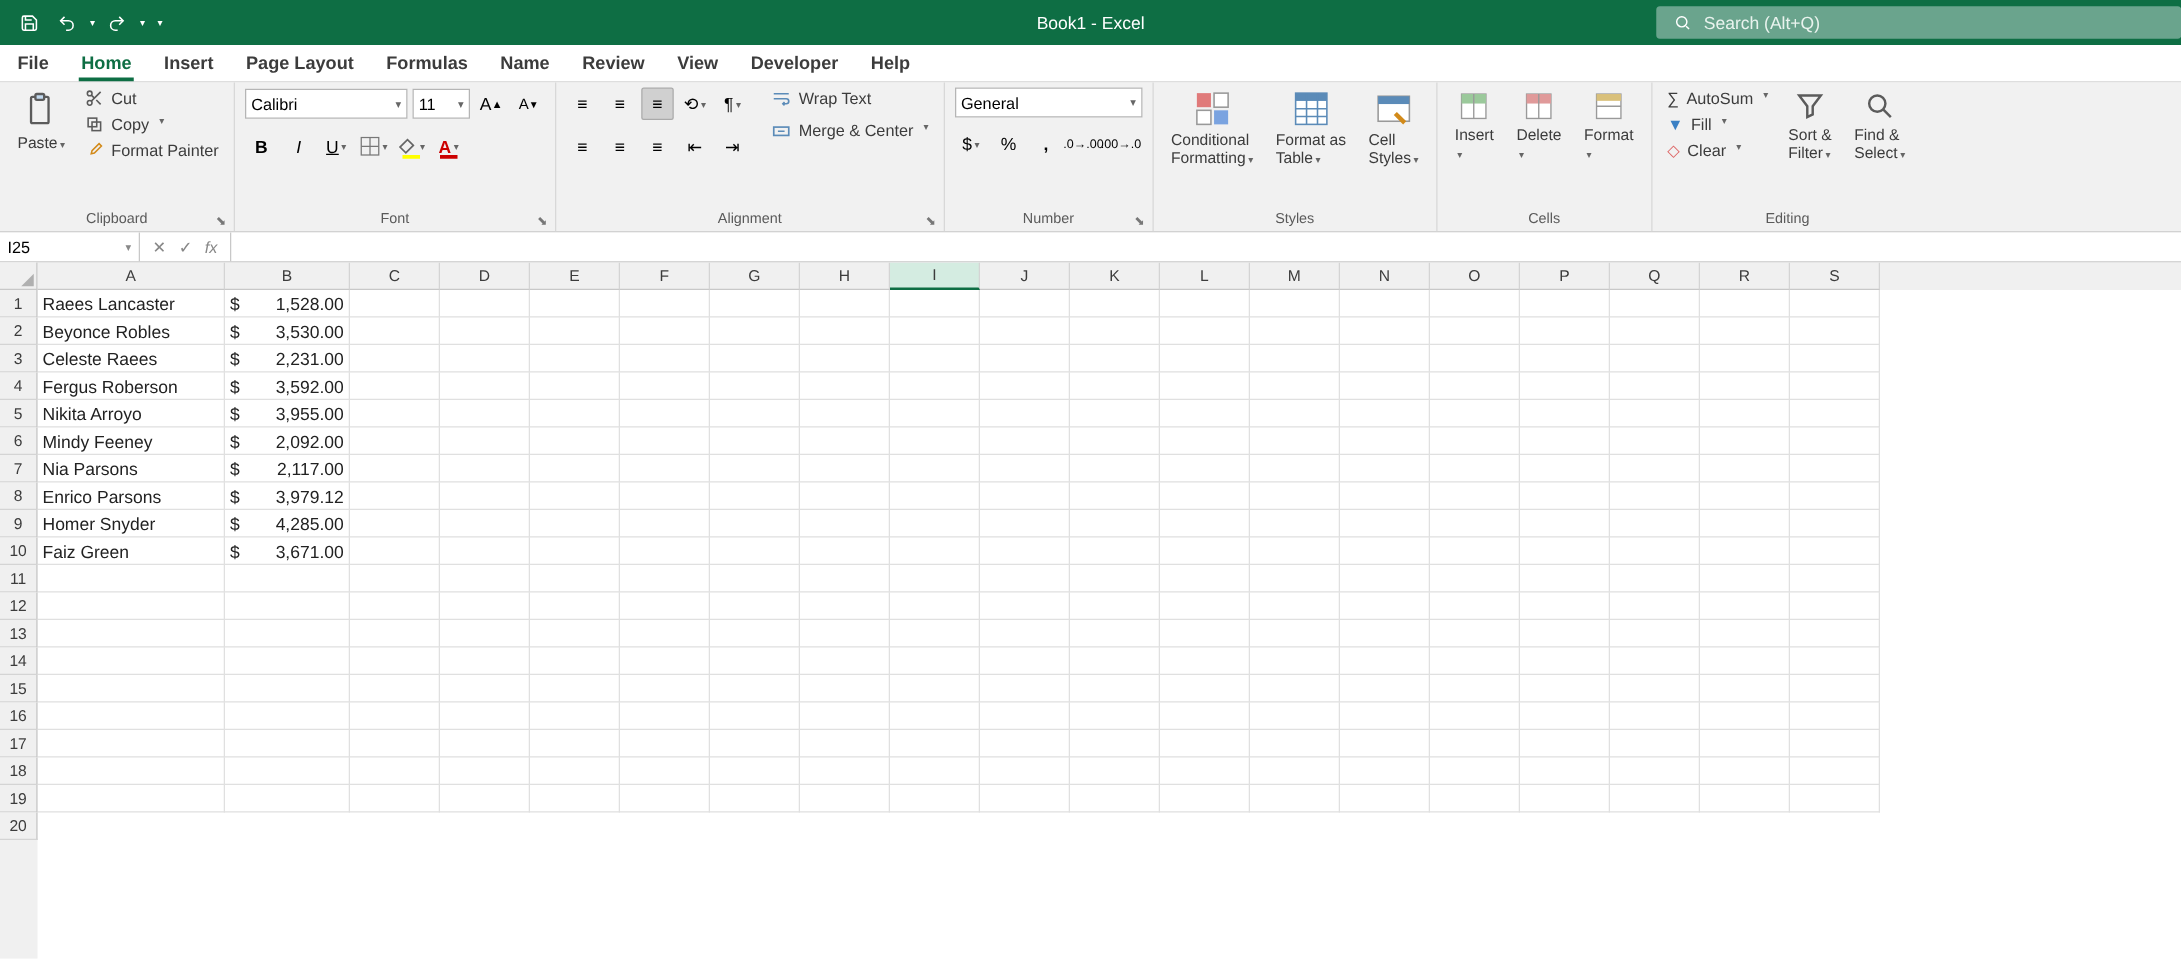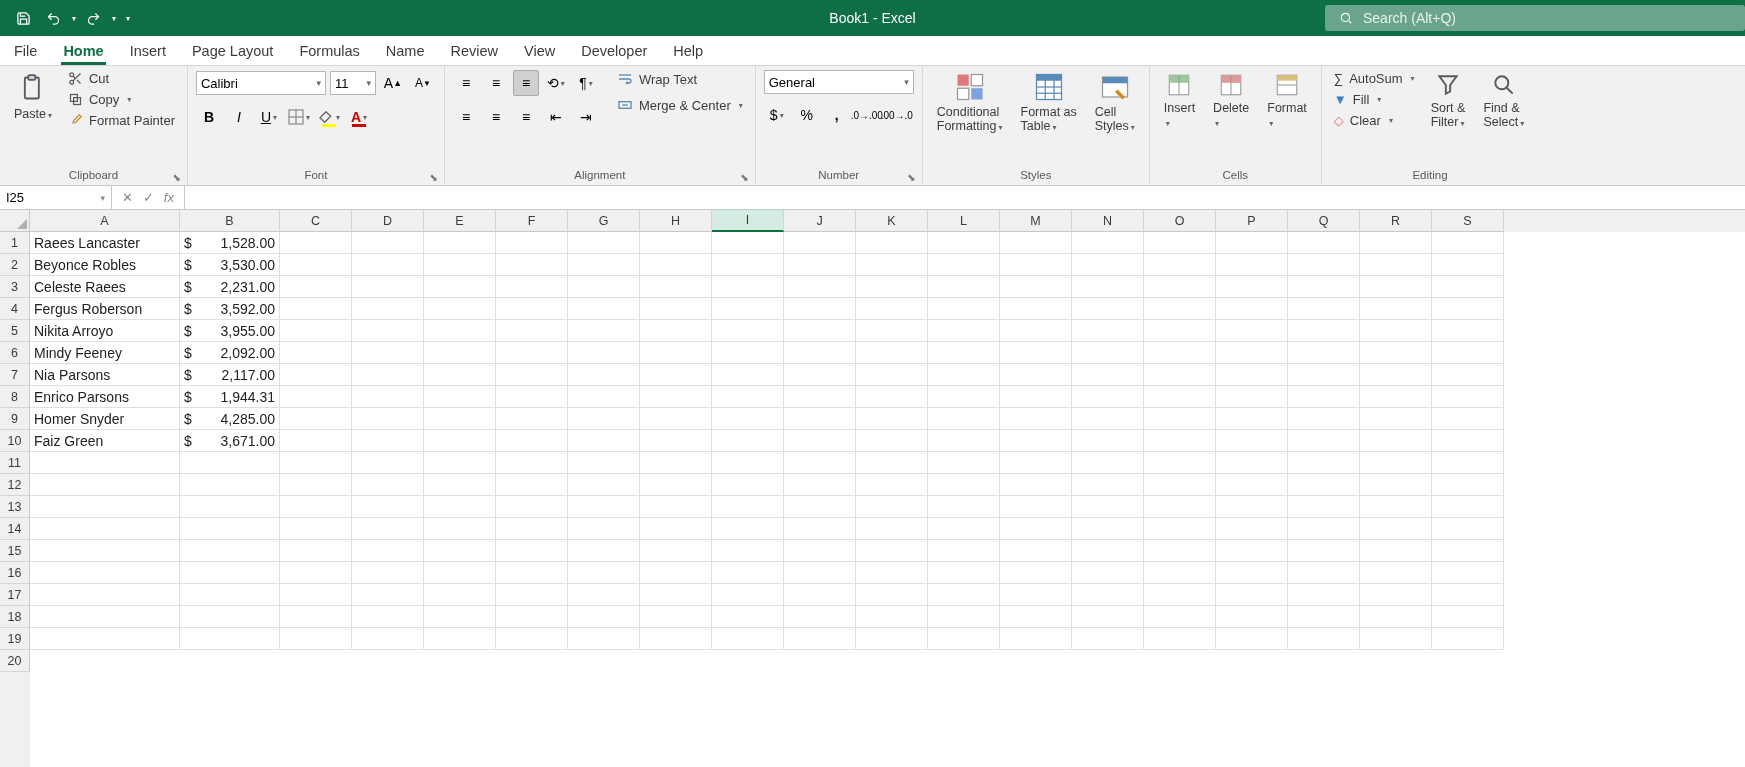--- a/index.html
+++ b/index.html
@@ -14,33 +14,33 @@
 .titlebar .spacer-l { flex: 1; }
 .titlebar .spacer-r { flex: 1; display:flex; justify-content:flex-end; align-items:center; gap:10px; padding-right:12px;}
 .titlebar .search svg { stroke: #fff; }
 .titlebar .search span { color: #e9f3ee; font-size: 14px; }
 .titlebar .user { display: flex; align-items: center; gap: 8px; font-size: 13px; }
 .titlebar .avatar { width: 22px; height: 22px; border-radius: 50%; background: #7a1f1f; display:flex;align-items:center;justify-content:center;font-size:11px; }
 .titlebar .winbtn { width: 24px; height: 24px; display:flex;align-items:center;justify-content:center; }
 
 
 .tabs { height: 30px; background: #fff; display: flex; align-items: flex-end; padding-left: 12px; gap: 22px; border-bottom: 1px solid #d4d4d4; }
-.tabs .tab { font-size: 14.5px; color: #3c3c3c; padding: 4px 2px 6px 2px; cursor: pointer; }
+.tabs .tab { font-size: 14.5px; color: #3c3c3c; padding: 4px 2px 6px 2px; cursor: pointer; font-weight: bold; }
 .tabs .tab.active { font-weight: 600; color: #0e6e44; border-bottom: 3px solid #0e6e44; padding-bottom: 3px; }
 
 
 .ribbon { height: 120px; background: #f1f1f1; border-bottom: 1px solid #c8c8c8; display: flex; }
 .group { border-right: 1px solid #d8d8d8; padding: 4px 8px 2px 8px; display: flex; flex-direction: column; }
 .group-body { flex: 1; display: flex; align-items: flex-start; gap: 6px; }
 .group-label { font-size: 11.5px; color: #5a5a5a; text-align: center; padding: 0 0 2px 0; position:relative; }
 .group-label .dlg { position:absolute; right:-2px; bottom:0; font-size:10px; color:#777; cursor:pointer; }
 .bigbtn { display:flex; flex-direction:column; align-items:center; justify-content:center; gap:4px; padding: 2px 6px; cursor:pointer; min-width:42px; }
 .bigbtn .lbl { font-size: 12.5px; color: #3c3c3c; line-height:1.1; }
 .smallcol { display:flex; flex-direction:column; gap:4px; }
-.smallitem { display:flex; align-items:center; gap:6px; padding:1px 4px; cursor:pointer; font-size:13px; color:#3c3c3c; }
+.smallitem { display:flex; gap:6px; padding:1px 4px; cursor:pointer; font-size:13px; color:#3c3c3c; }
 .iconbtn { width:26px; height:26px; display:flex; align-items:center; justify-content:center; cursor:pointer; border-radius:2px; }
 .iconbtn.active { background:#d0d0d0; border:1px solid #aaa; }
 .combo { height:24px; background:#fff; border:1px solid #b5b5b5; display:flex; align-items:center; padding:0 4px; font-size:13px; }
 .combo .dd { margin-left:auto; font-size:9px; color:#666; padding-left:4px; }
 .row { display:flex; gap:4px; align-items:center; }
 .caret { font-size:8px; color:#666; margin-left:2px; }
 
 
 .fbar { height:24px; display:flex; border-bottom:1px solid #c8c8c8; background:#fff; }
 .namebox { width:112px; border-right:1px solid #c8c8c8; display:flex; align-items:center; padding:0 6px; font-size:13px; justify-content:space-between;}
@@ -599,21 +599,21 @@
           <div class="cell" style="width: 72px;"></div>
           <div class="cell" style="width: 72px;"></div>
           <div class="cell" style="width: 72px;"></div>
           <div class="cell" style="width: 72px;"></div>
           <div class="cell" style="width: 72px;"></div>
         </div>
         <div class="cellrow">
           <div class="cell" style="width: 150px;">Enrico Parsons</div>
           <div class="cell money" style="width: 100px;">
             <span>$</span>
-            <span>1,944.31</span>
+            <span>3,979.12</span>
           </div>
           <div class="cell" style="width: 72px;"></div>
           <div class="cell" style="width: 72px;"></div>
           <div class="cell" style="width: 72px;"></div>
           <div class="cell" style="width: 72px;"></div>
           <div class="cell" style="width: 72px;"></div>
           <div class="cell" style="width: 72px;"></div>
           <div class="cell" style="width: 72px;"></div>
           <div class="cell" style="width: 72px;"></div>
           <div class="cell" style="width: 72px;"></div>

